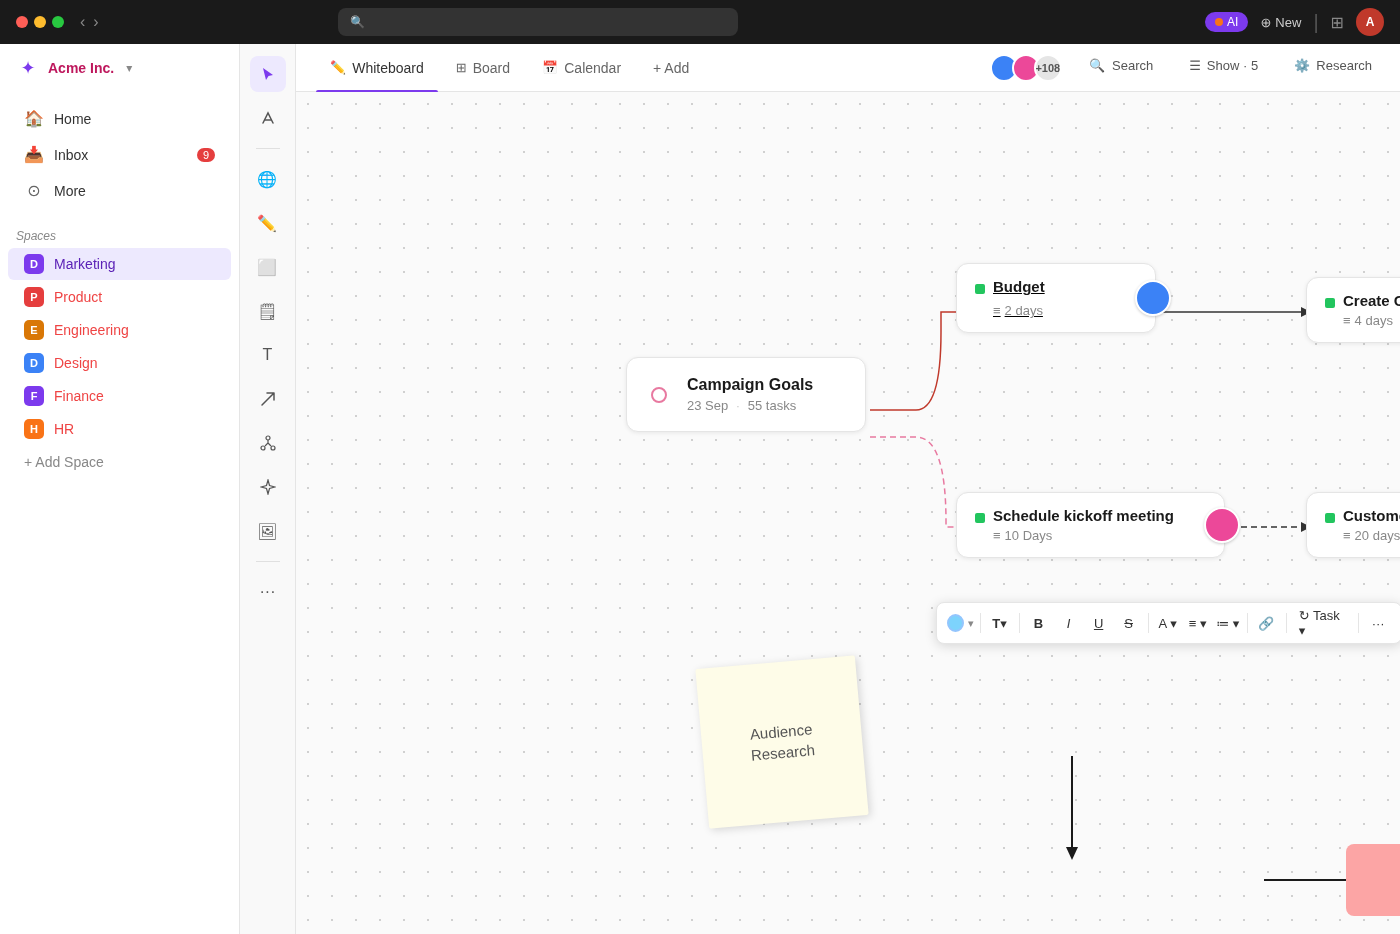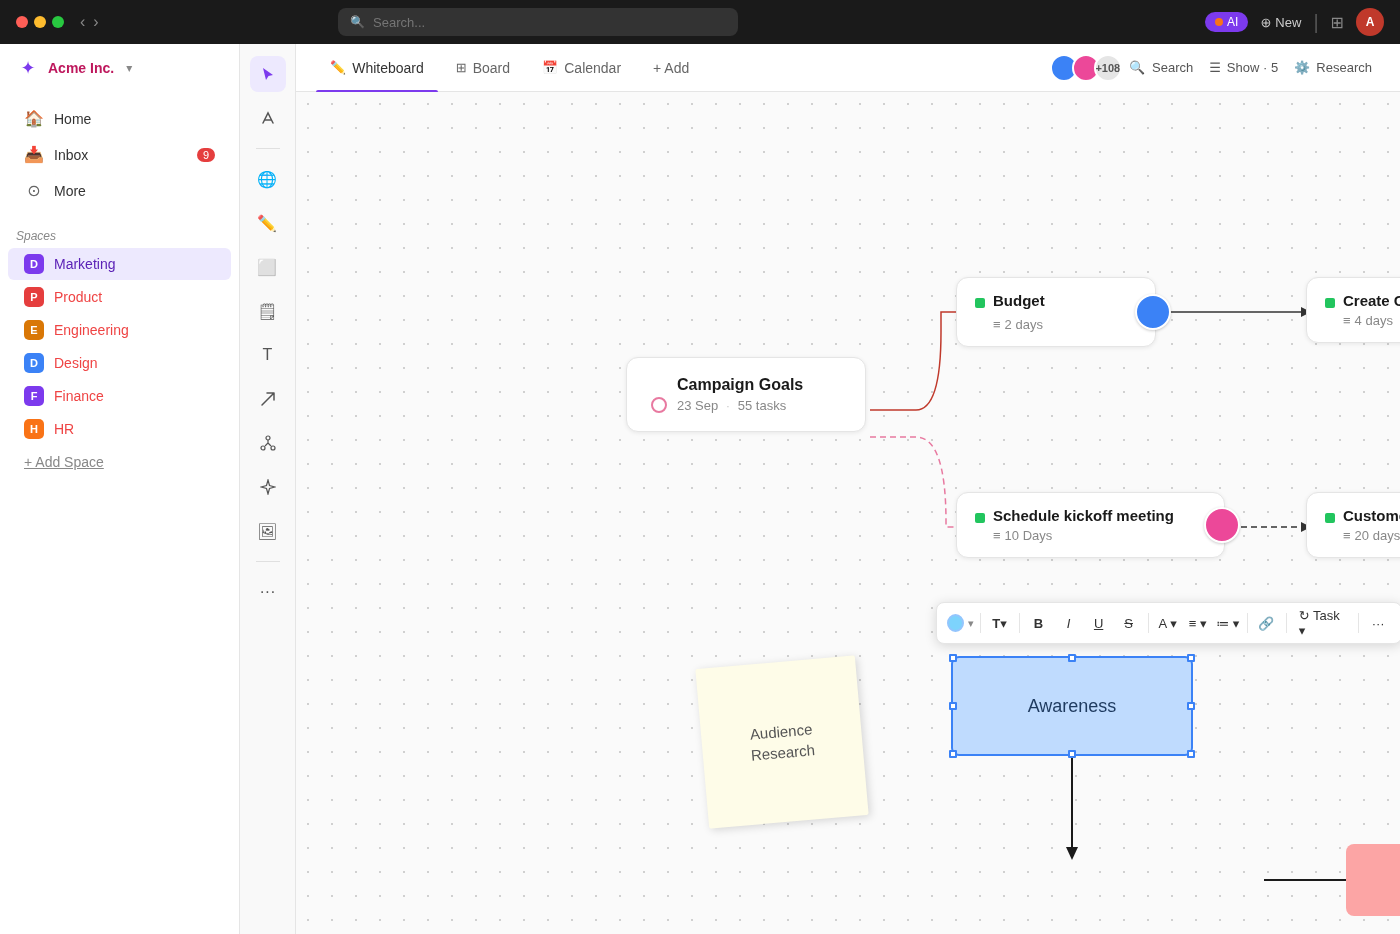--- a/index.html
+++ b/index.html
@@ -44,38 +44,38 @@
     .space-item.active { background: #ede9fe; }
     .space-dot { width: 20px; height: 20px; border-radius: 5px; display: flex; align-items: center; justify-content: center; color: white; font-size: 11px; font-weight: bold; flex-shrink: 0; }
     .space-dot-d { background: #7c3aed; }
     .space-dot-p { background: #e53e3e; }
     .space-dot-e { background: #d97706; }
     .space-dot-d2 { background: #3b82f6; }
     .space-dot-f { background: #7c3aed; }
     .space-dot-h { background: #f97316; }
     .space-name { font-size: 14px; color: #ef4444; }
     .space-item.active .space-name { color: #5b21b6; font-weight: 500; }
-    .add-space { display: flex; align-items: center; gap: 8px; padding: 6px 16px; cursor: pointer; color: #888; font-size: 14px; margin: 2px 8px; text-decoration: underline; }
+    .add-space { display: flex; align-items: center; gap: 8px; padding: 6px 16px; cursor: pointer; color: #888; font-size: 14px; margin: 2px 8px; }
 
     
     .toolbar-container { width: 56px; background: #f9f9f9; border-right: 1px solid #e5e5e5; display: flex; flex-direction: column; align-items: center; padding: 12px 0; gap: 8px; flex-shrink: 0; }
     .tool-btn { width: 36px; height: 36px; display: flex; align-items: center; justify-content: center; border-radius: 8px; cursor: pointer; color: #555; font-size: 16px; }
     .tool-btn.active { background: #ede9fe; color: #7c3aed; }
     .tool-separator { width: 24px; height: 1px; background: #e0e0e0; margin: 4px 0; }
 
     
     .content-area { flex: 1; display: flex; flex-direction: column; overflow: hidden; }
 
     
     .sub-header { height: 48px; background: white; border-bottom: 1px solid #e5e5e5; display: flex; align-items: center; padding: 0 20px; gap: 4px; flex-shrink: 0; }
     .sub-header-tab { padding: 8px 14px; font-size: 14px; color: #666; cursor: pointer; display: flex; align-items: center; gap: 6px; border-radius: 6px; position: relative; }
     .sub-header-tab.active { color: #333; font-weight: 500; }
     .sub-header-tab.active::after { content: ''; position: absolute; bottom: -8px; left: 0; right: 0; height: 2px; background: #7c3aed; border-radius: 2px 2px 0 0; }
     .tab-icon { font-size: 13px; }
-    .sub-header-right { margin-left: auto; display: flex; align-items: center; gap: 0; }
+    .sub-header-right { margin-left: auto; display: flex; align-items: flex-start; gap: 20px; }
     .sub-header-action { display: flex; align-items: center; gap: 6px; font-size: 13px; color: #555; cursor: pointer; padding: 4px 8px; border-radius: 6px; }
     .avatar-group { display: flex; margin-left: 8px; }
     .avatar-sm { width: 28px; height: 28px; border-radius: 50%; border: 2px solid white; margin-left: -6px; overflow: hidden; display: flex; align-items: center; justify-content: center; font-size: 10px; font-weight: bold; color: white; }
     .avatar-sm:first-child { margin-left: 0; }
     .avatar-sm-1 { background: #3b82f6; }
     .avatar-sm-2 { background: #ec4899; }
     .avatar-count { background: #e5e5e5; color: #555; font-size: 11px; }
 
     
     .whiteboard { flex: 1; background: #fafafa; background-image: radial-gradient(circle, #d0d0d0 1px, transparent 1px); background-size: 24px 24px; position: relative; overflow: hidden; }
@@ -83,21 +83,21 @@
     
     .wb-card { background: white; border-radius: 12px; border: 1px solid #e5e5e5; padding: 14px 18px; position: absolute; box-shadow: 0 1px 4px rgba(0,0,0,0.08); min-width: 160px; }
     .wb-card-title { font-size: 15px; font-weight: 600; color: #1a1a1a; margin-bottom: 4px; }
     .wb-card-meta { font-size: 13px; color: #888; display: flex; align-items: center; gap: 4px; }
     .wb-card-dot { width: 10px; height: 10px; border-radius: 2px; background: #22c55e; flex-shrink: 0; }
     .wb-card-avatar { width: 36px; height: 36px; border-radius: 50%; position: absolute; right: -16px; top: 50%; transform: translateY(-50%); border: 2px solid white; overflow: hidden; display: flex; align-items: center; justify-content: center; font-size: 14px; font-weight: bold; color: white; box-shadow: 0 1px 3px rgba(0,0,0,0.2); }
 
     
     .wb-card-goals { left: 330px; top: 265px; padding: 18px 24px; min-width: 240px; }
     .goals-circle { width: 16px; height: 16px; border-radius: 50%; border: 2px solid #e879a0; background: transparent; margin-right: 10px; flex-shrink: 0; }
-    .goals-content { display: flex; align-items: flex-end; }
+    .goals-content { display: flex; align-items: center; gap: 10px; }
     .goals-title { font-size: 16px; font-weight: 600; color: #1a1a1a; }
     .goals-meta { font-size: 13px; color: #888; margin-top: 4px; }
     .goals-dot { color: #ccc; margin: 0 4px; }
 
     
     .wb-card-budget { left: 655px; top: 173px; min-width: 200px; display: flex; flex-direction: column; gap: 4px; }
     .wb-card-row { display: flex; align-items: center; gap: 8px; }
 
     
     .wb-card-create { left: 1000px; top: 173px; min-width: 220px; }
@@ -139,21 +139,20 @@
     <div class="dot dot-red"></div>
     <div class="dot dot-yellow"></div>
     <div class="dot dot-green"></div>
   </div>
   <div class="topbar-nav">
     <button class="topbar-nav-btn">‹</button>
     <button class="topbar-nav-btn">›</button>
   </div>
   <div class="topbar-search">
     <span class="topbar-search-icon">🔍</span>
-    <input type="text" placeholder="Search..." style="">
   </div>
   <div class="topbar-right">
     <div class="ai-btn">
       <div class="ai-dot"></div>
       <span>AI</span>
     </div>
     <div class="new-btn">
       <span>⊕</span>
       <span>New</span>
     </div>
@@ -338,21 +337,21 @@
             <div class="goals-title">Campaign Goals</div>
             <div class="goals-meta">
               <span>23 Sep</span>
               <span class="goals-dot">·</span>
               <span>55 tasks</span>
             </div>
           </div>
         </div>
       </div>
 
-      <div class="wb-card wb-card-budget" style="position:absolute; left:660px; top:185px; min-width:200px; padding:14px 50px 14px 18px;">
+      <div class="wb-card wb-card-budget" style="position:absolute; left:660px; top:171px; min-width:200px; padding:14px 50px 14px 18px;text-decoration:underline;">
         <div class="wb-card-row">
           <div class="wb-card-dot"></div>
           <span class="wb-card-title">Budget</span>
         </div>
         <div class="wb-card-meta" style="margin-left:18px;">
           <span>≡</span>
           <span>2 days</span>
         </div>
         <div class="wb-card-avatar avatar-sm-1" style="position:absolute; right:-16px; top:50%; transform:translateY(-50%); width:36px; height:36px; border-radius:50%; border:2px solid white; box-shadow:0 1px 3px rgba(0,0,0,0.2);"></div>
       </div>
@@ -421,32 +420,20 @@
         <div class="text-toolbar-btn">≡ ▾</div>
         <div class="text-toolbar-btn">≔ ▾</div>
         <div class="text-toolbar-sep"></div>
         <div class="text-toolbar-btn">🔗</div>
         <div class="text-toolbar-sep"></div>
         <div class="text-toolbar-btn" style="padding: 0 6px; width:auto;">↻ Task ▾</div>
         <div class="text-toolbar-sep"></div>
         <div class="text-toolbar-btn">···</div>
       </div>
 
-      <div class="wb-awareness" style="position:absolute; left:655px; top:564px; width:242px; height:100px;">
-        <span>Awareness</span>
-
-        <div class="selection-handle" style="top:-4px;left:-4px;"></div>
-        <div class="selection-handle" style="top:-4px;left:50%;transform:translateX(-50%);"></div>
-        <div class="selection-handle" style="top:-4px;right:-4px;"></div>
-        <div class="selection-handle" style="top:50%;left:-4px;transform:translateY(-50%);"></div>
-        <div class="selection-handle" style="top:50%;right:-4px;transform:translateY(-50%);"></div>
-        <div class="selection-handle" style="bottom:-4px;left:-4px;"></div>
-        <div class="selection-handle" style="bottom:-4px;left:50%;transform:translateX(-50%);"></div>
-        <div class="selection-handle" style="bottom:-4px;right:-4px;"></div>
-      </div>
 
 
       <div class="wb-decision">
         
       </div>
 
     </div>
   </div>
 </div>
 

